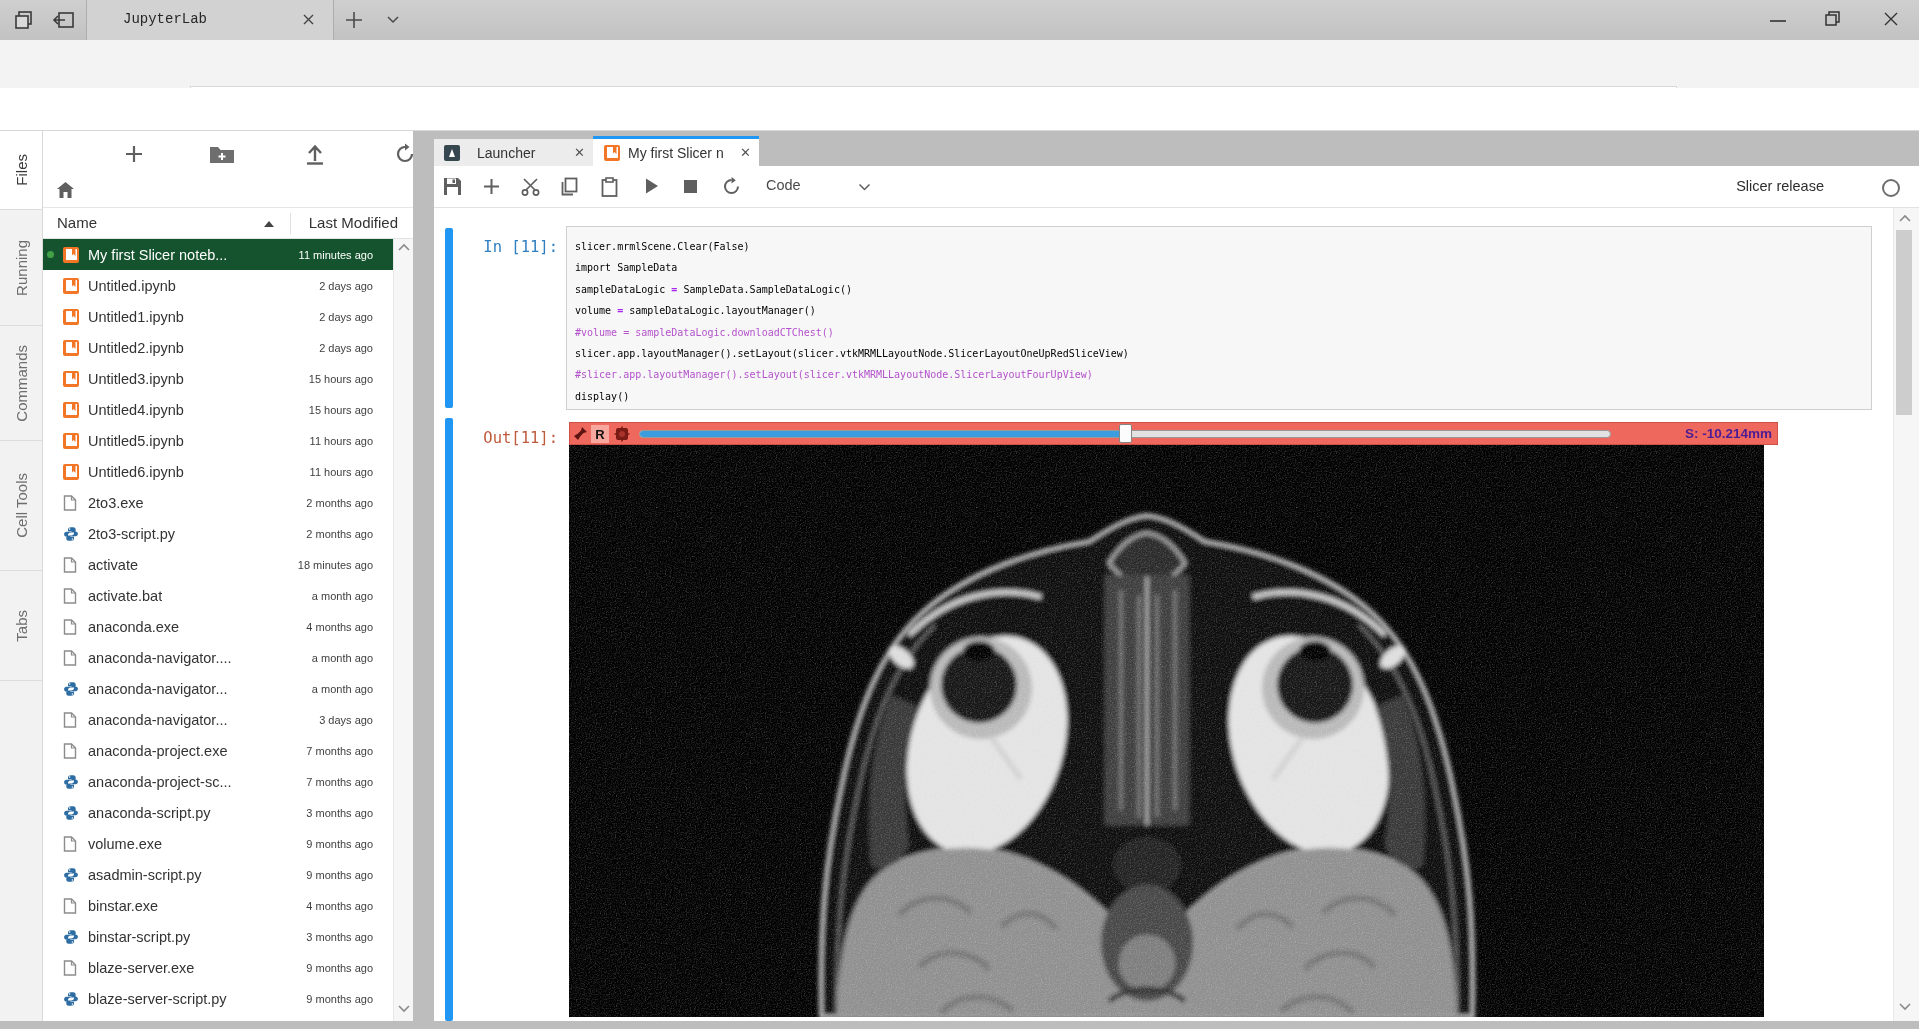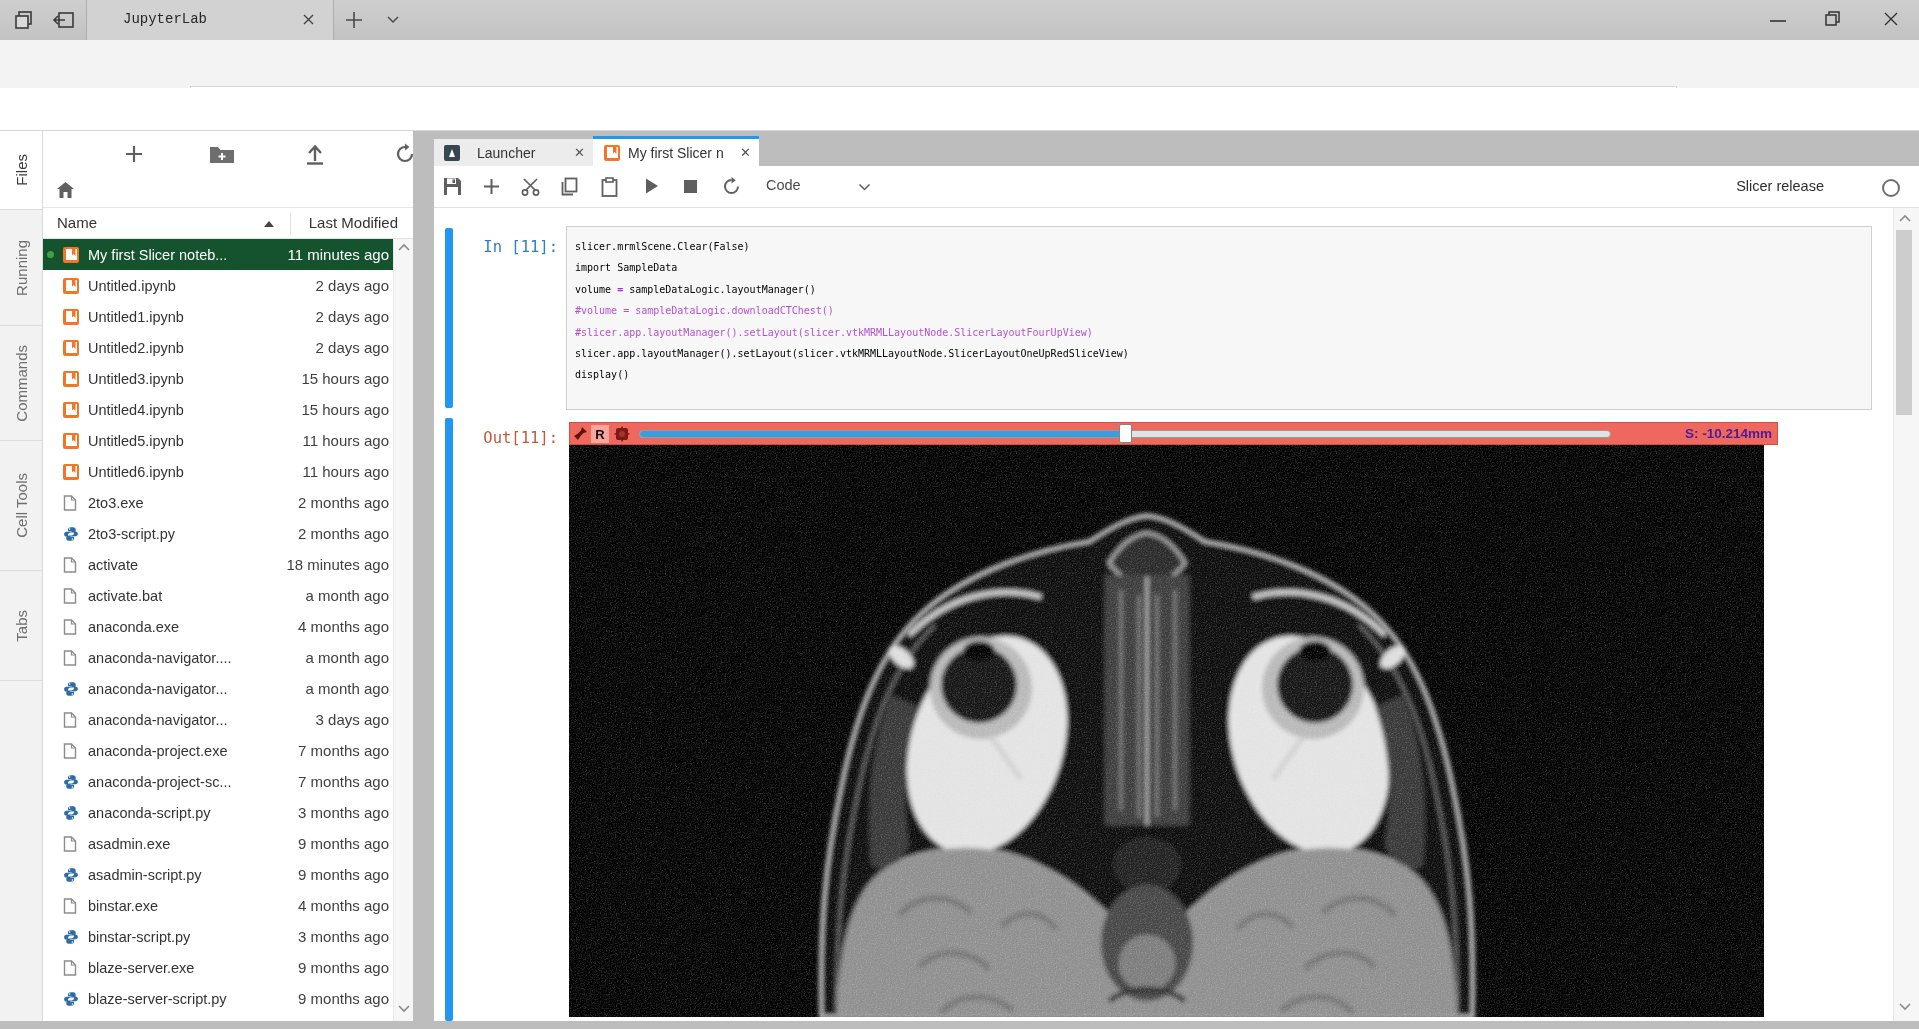--- a/index.html
+++ b/index.html
@@ -33,21 +33,21 @@
   #fbheader .divline{position:absolute;left:247px;top:5px;width:1px;height:21px;background:#e0e0e0;}
   #sortcaret{position:absolute;left:221px;top:13px;width:0;height:0;border-left:5px solid transparent;border-right:5px solid transparent;border-bottom:6px solid #444;}
   #rows{left:0;top:108px;width:350px;height:782px;overflow:hidden;}
   .frow{position:relative;height:31px;display:flex;align-items:center;padding-left:12px;box-sizing:border-box;font-size:14.5px;color:#333;}
   .frow .rdot{display:none;position:absolute;left:4px;top:12px;width:7px;height:7px;border-radius:50%;background:#43a047;}
   .frow.run .rdot{display:block;}
   .frow.sel{background:#14532d;color:#fff;justify-content:space-between;}
   .frow.sel .ftime{color:#fff;}
   .ficon{width:16px;height:16px;margin-left:8px;margin-right:9px;flex:none;position:relative;}
   .fname{white-space:nowrap;overflow:hidden;}
-  .ftime{margin-left:auto;padding-right:4px;color:#3f3f3f;font-size:15px;white-space:nowrap;}
+  .ftime{margin-left:auto;padding-right:20px;color:#3f3f3f;font-size:11px;white-space:nowrap;}
   .nb{background:#f37626;border-radius:2px;}
   .nbin{position:absolute;left:2.5px;top:2.5px;right:2.5px;bottom:2.5px;background:#fff;}
   .nbin:after{content:"";position:absolute;right:1px;top:0;width:4px;height:7px;background:#f37626;
       clip-path:polygon(0 0,100% 0,100% 100%,50% 72%,0 100%);}
   .scroll{background:#f6f6f6;border-left:1px solid #e8e8e8;box-sizing:border-box;}
   .sarrow{color:#8a8a8a;}
   
   #dock{left:434px;top:131px;width:1485px;height:890px;background:#bdbdbd;}
   .dtab{top:8px;height:27px;background:#ececec;display:flex;align-items:center;box-sizing:border-box;font-size:14px;color:#333;}
   #tab-active{background:#fff;border-top:3px solid #2196f3;}
@@ -462,21 +462,21 @@
     <span class="ftime">3 months ago</span>
   </div>
         <div class="frow">
 
     <span class="ficon doc">
       <svg width="14" height="16" viewBox="0 0 14 16">
               <path d="M1.5 1 H8.5 L12.5 5 V15 H1.5 Z" fill="#fff" stroke="#8c8c8c" stroke-width="1.4"></path>
               <path d="M8.5 1 V5 H12.5" fill="none" stroke="#8c8c8c" stroke-width="1.2"></path>
             </svg>
           </span>
-    <span class="fname">asadmin.exe</span>
+    <span class="fname">volume.exe</span>
     <span class="ftime">9 months ago</span>
   </div>
         <div class="frow">
 
     <span class="ficon py">
       <svg width="16" height="16" viewBox="0 0 16 16">
         <path d="M8.1 1.2 C5.9 1.2 5 2.2 5 3.5 V5.2 H8.6 V5.8 H3.4 C2 5.8 1.1 6.8 1.1 8.2 C1.1 9.6 2 10.6 3.4 10.6 H5 V8.9 C5 7.5 6.2 6.5 7.6 6.5 H10.6 C11.8 6.5 12.7 5.6 12.7 4.4 V3.5 C12.7 2.2 11.7 1.2 10.4 1.2 Z" fill="#2d6da3"></path>
         <path d="M7.9 14.8 C10.1 14.8 11 13.8 11 12.5 V10.8 H7.4 V10.2 H12.6 C14 10.2 14.9 9.2 14.9 7.8 C14.9 6.4 14 5.4 12.6 5.4 H11 V7.1 C11 8.5 9.8 9.5 8.4 9.5 H5.4 C4.2 9.5 3.3 10.4 3.3 11.6 V12.5 C3.3 13.8 4.3 14.8 5.6 14.8 Z" fill="#2d6da3"></path>
         <circle cx="6.6" cy="2.9" r="0.75" fill="#fff"></circle>
               <circle cx="9.4" cy="13.1" r="0.75" fill="#fff"></circle>
@@ -631,24 +631,25 @@
       <span id="kcircle" class="a"></span>
     </div>
 
     <div id="ncontent" class="a">
 
       <div class="a collapser" style="left:11px;top:20px;height:180px"></div>
       <div class="a prompt" style="left:6px;top:30px;color:#307fc1">In [11]:</div>
       <div id="editor" class="a">
           <div class="cline"><span>slicer.mrmlScene.Clear(False)</span></div>
           <div class="cline"><span>import SampleData</span></div>
+          <div class="cline"><span>sampleDataLogic </span><span class="o">=</span><span> SampleData.SampleDataLogic()</span></div>
           <div class="cline"><span>volume </span><span class="o">=</span><span> sampleDataLogic.layoutManager()</span></div>
           <div class="cline"><span class="c">#volume = sampleDataLogic.downloadCTChest()</span></div>
+          <div class="cline"><span>slicer.app.layoutManager().setLayout(slicer.vtkMRMLLayoutNode.SlicerLayoutOneUpRedSliceView)</span></div>
           <div class="cline"><span class="c">#slicer.app.layoutManager().setLayout(slicer.vtkMRMLLayoutNode.SlicerLayoutFourUpView)</span></div>
-          <div class="cline"><span>slicer.app.layoutManager().setLayout(slicer.vtkMRMLLayoutNode.SlicerLayoutOneUpRedSliceView)</span></div>
           <div class="cline"><span>display()</span></div>
         </div>
 
       <div class="a collapser" style="left:11px;top:210px;height:603px"></div>
       <div class="a prompt" style="left:6px;top:221px;color:#bf5b3d">Out[11]:</div>
 
       <div id="redbar" class="a">
         <span class="a" style="left:3px;top:3px">
           <svg width="15" height="15" viewBox="0 0 15 15">
               <path d="M9 1 L14 6 L10.5 7 L7.5 10 L5 14 L1 10 L5 7.5 L8 4.5 Z" fill="#5e1410"></path>

